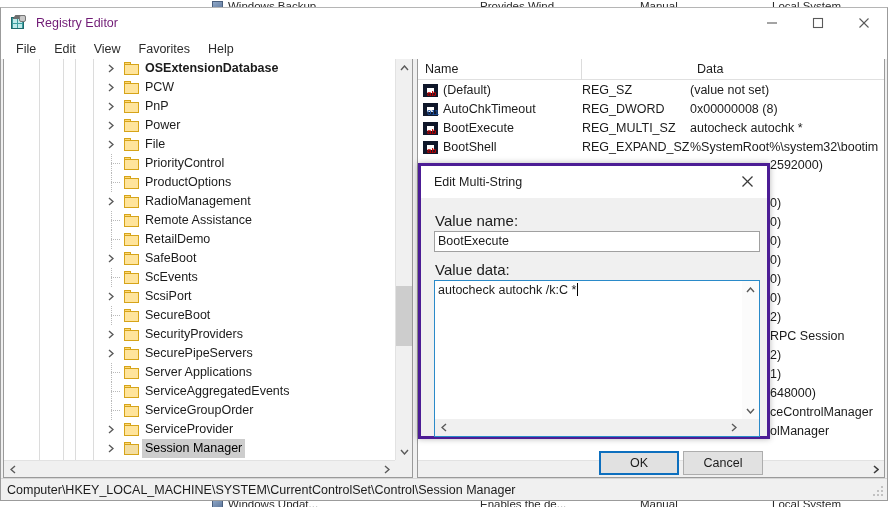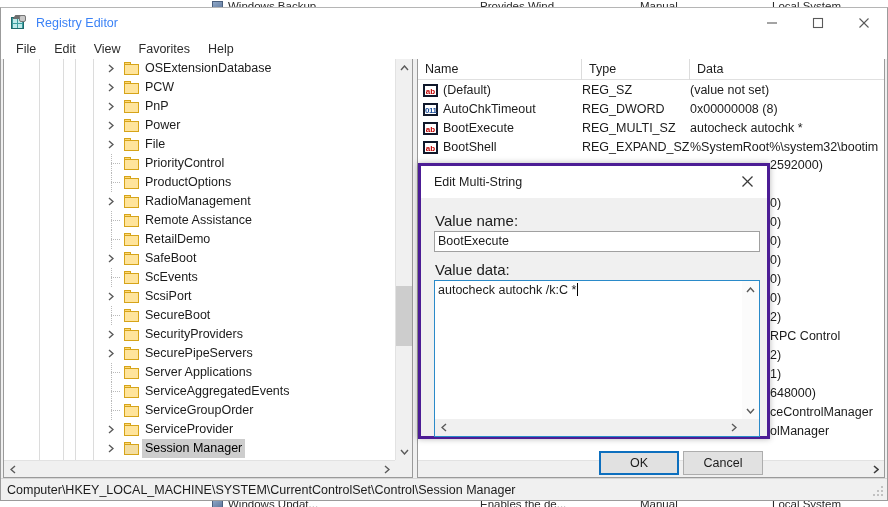--- a/index.html
+++ b/index.html
@@ -57,21 +57,21 @@
   }
   .app-icon .top {
     position: absolute; left: 4px; top: 0px; width: 10px; height: 4px;
     background: #6f6f6f; transform: skewX(-35deg);
   }
   .app-icon .key {
     position: absolute; left: 9px; top: 0px; width: 7px; height: 7px;
     background: #c9c9c9; border: 1px solid #777; border-radius: 2px;
   }
   .title-text {
-    margin-left: 9px; color: #3b82f6; font-size: 12.5px;
+    margin-left: 9px; color: #701a75; font-size: 12.5px;
   }
   .wincontrols { position: absolute; right: 0; top: 0; display: flex; height: 30px; }
   .wc {
     width: 46px; height: 30px; display: flex; align-items: center; justify-content: center;
     color: #5a5a5a; font-size: 12px;
   }
   .wc svg { display: block; }
 
   .menubar {
     height: 21px; background: #ffffff; display: flex; align-items: center;
@@ -184,21 +184,21 @@
   }
   .lrow {
     position: absolute; left: 0; right: 0; height: 19px; line-height: 19px;
     font-size: 12.5px; color: #1b1b1b; white-space: nowrap;
   }
   .lrow .c-name { position: absolute; left: 25px; top: 0; }
   .lrow .c-type { position: absolute; left: 164px; top: 0; }
   .lrow .c-data { position: absolute; left: 272px; top: 0; }
   .vicon {
     position: absolute; left: 5px; top: 3px; width: 15px; height: 13px;
-    border: 2px solid #0f172a; background: #ffffff;
+    border: 4px solid #0f172a; background: #ffffff;
     font-size: 8px; line-height: 11px; text-align: center;
     font-family: "Liberation Sans", sans-serif;
   }
   .vicon.ab { color: #c00000; font-weight: bold; }
   .vicon.dw { color: #1b4f9c; font-weight: bold; letter-spacing: -0.5px; }
 
   
   .statusbar {
     position: absolute; left: 0; right: 0; bottom: 0; height: 22px;
     background: #f0f0f0; border-top: 1px solid #d6d6d6;
@@ -346,21 +346,21 @@
               <div class="tnode">
                 <span class="arrow" style="left: 100px;">
                   <svg width="6" height="9">
                     <polyline class="chev" points="1,1 5,4.5 1,8"></polyline>
                   </svg>
                 </span>
                 <span class="folder" style="left: 120px;">
                   <span class="tab"></span>
                   <span class="body"></span>
                 </span>
-                <span class="lbl" style="left: 138px;">OSExtensionDatabase</span>
+                <span class="lbl" style="left: 138px; font-weight: bold;">OSExtensionDatabase</span>
               </div>
               <div class="tnode">
                 <span class="arrow" style="left: 100px;">
                   <svg width="6" height="9">
                     <polyline class="chev" points="1,1 5,4.5 1,8"></polyline>
                   </svg>
                 </span>
                 <span class="folder" style="left: 120px;">
                   <span class="tab"></span>
                   <span class="body"></span>
@@ -599,21 +599,20 @@
                 <polyline class="chev" points="1,1 5,4.5 1,8"></polyline>
               </svg>
           </div>
         </div>
         <div class="corner"></div>
       </div>
 
       <div class="listpane">
         <div class="lheader">
           <div class="lhcell" style="left:0px;width:164px;">Name</div>
-          <div class="lhcell" style="left:164px;width:108px;">Type</div>
           <div class="lhcell" style="left:272px;right:0;border-right:none;">Data</div>
         </div>
         <div id="list-rows">
             <div class="lrow" style="top: 22px;">
               <span class="vicon ab">ab</span>
               <span class="c-name">(Default)</span>
               <span class="c-type">REG_SZ</span>
               <span class="c-data">(value not set)</span>
             </div>
             <div class="lrow" style="top: 41px;">
@@ -637,21 +636,21 @@
           </div>
         <div id="occluded-data">
             <div style="position: absolute; left: 352px; top: 97px; font-size: 12.5px; color: rgb(27, 27, 27); white-space: nowrap; line-height: 19px;">2592000)</div>
             <div style="position: absolute; left: 352px; top: 135px; font-size: 12.5px; color: rgb(27, 27, 27); white-space: nowrap; line-height: 19px;">0)</div>
             <div style="position: absolute; left: 352px; top: 154px; font-size: 12.5px; color: rgb(27, 27, 27); white-space: nowrap; line-height: 19px;">0)</div>
             <div style="position: absolute; left: 352px; top: 173px; font-size: 12.5px; color: rgb(27, 27, 27); white-space: nowrap; line-height: 19px;">0)</div>
             <div style="position: absolute; left: 352px; top: 192px; font-size: 12.5px; color: rgb(27, 27, 27); white-space: nowrap; line-height: 19px;">0)</div>
             <div style="position: absolute; left: 352px; top: 211px; font-size: 12.5px; color: rgb(27, 27, 27); white-space: nowrap; line-height: 19px;">0)</div>
             <div style="position: absolute; left: 352px; top: 230px; font-size: 12.5px; color: rgb(27, 27, 27); white-space: nowrap; line-height: 19px;">0)</div>
             <div style="position: absolute; left: 352px; top: 249px; font-size: 12.5px; color: rgb(27, 27, 27); white-space: nowrap; line-height: 19px;">2)</div>
-            <div style="position: absolute; left: 352px; top: 268px; font-size: 12.5px; color: rgb(27, 27, 27); white-space: nowrap; line-height: 19px;">RPC Control</div>
+            <div style="position: absolute; left: 352px; top: 268px; font-size: 12.5px; color: rgb(27, 27, 27); white-space: nowrap; line-height: 19px;">RPC Session</div>
             <div style="position: absolute; left: 352px; top: 287px; font-size: 12.5px; color: rgb(27, 27, 27); white-space: nowrap; line-height: 19px;">2)</div>
             <div style="position: absolute; left: 352px; top: 306px; font-size: 12.5px; color: rgb(27, 27, 27); white-space: nowrap; line-height: 19px;">1)</div>
             <div style="position: absolute; left: 352px; top: 325px; font-size: 12.5px; color: rgb(27, 27, 27); white-space: nowrap; line-height: 19px;">648000)</div>
             <div style="position: absolute; left: 352px; top: 344px; font-size: 12.5px; color: rgb(27, 27, 27); white-space: nowrap; line-height: 19px;">ceControlManager</div>
             <div style="position: absolute; left: 352px; top: 363px; font-size: 12.5px; color: rgb(27, 27, 27); white-space: nowrap; line-height: 19px;">olManager</div>
           </div>
 
         <div class="hsb" style="bottom:0;">
           <div class="btn rt" style="right:0px;">
             <svg width="6" height="9">

